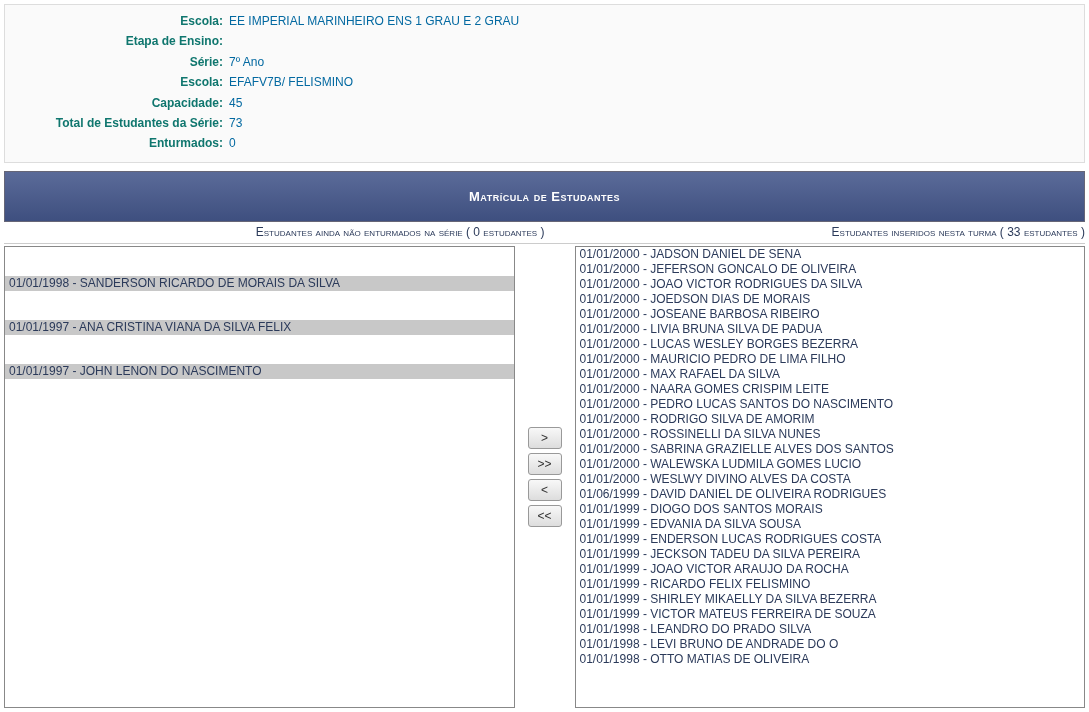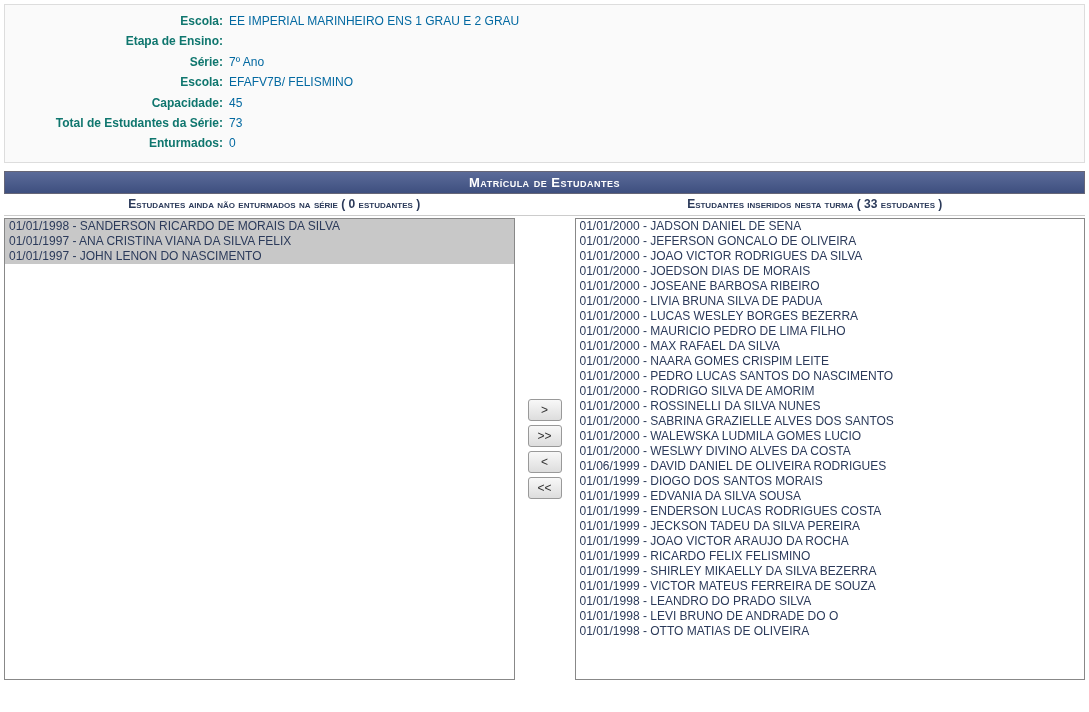--- a/index.html
+++ b/index.html
@@ -31,34 +31,34 @@
     color: #0369a1;
     padding-left: 2px;
   }
   .section-title {
     background: #4a5b8a;
     background: linear-gradient(#5b6b99, #3e4f7f);
     color: #fff;
     font-variant: small-caps;
     font-weight: bold;
     text-align: center;
-    padding: 3px 0;
+    padding: 17px 0;
     border: 1px solid #667;
     font-size: 13px;
     letter-spacing: 0.5px;
   }
   .columns-header {
     display: flex;
     border-bottom: 1px solid #ccc;
   }
   .col-header {
     flex: 1;
-    text-align: center;
+    text-align: right;
     font-variant: small-caps;
-    font-weight: bold;
+    font-weight: normal;
     color: #2b3a5a;
     padding: 3px 0 4px 0;
     font-size: 12px;
   }
   .transfer-area {
     display: flex;
     align-items: stretch;
     padding-top: 2px;
   }
   .list-col {
@@ -74,20 +74,21 @@
   }
   .listbox .item {
     padding: 0px 4px;
     white-space: nowrap;
     color: #2b3a5a;
     line-height: 1.25;
     cursor: default;
   }
   .listbox .item.selected {
     background: #c8c8c8;
+    margin-top: 29px;
   }
   .mid-buttons {
     width: 60px;
     display: flex;
     flex-direction: column;
     align-items: center;
     justify-content: center;
     gap: 4px;
   }
   .mid-buttons button {

